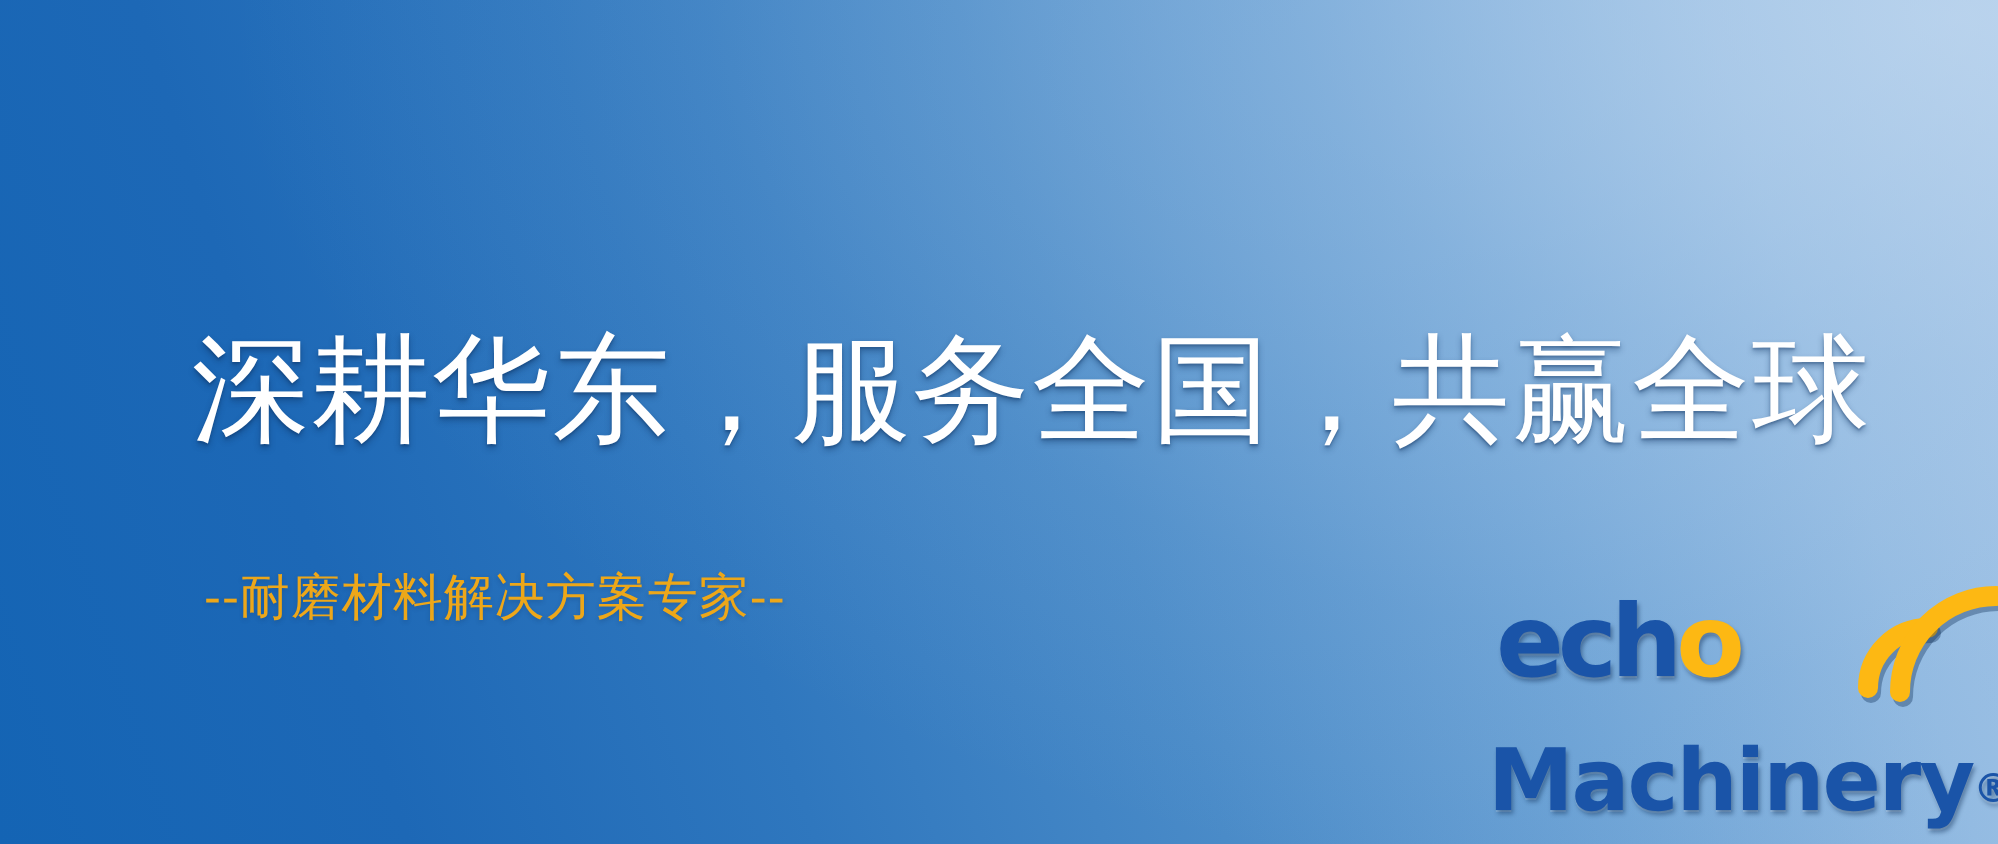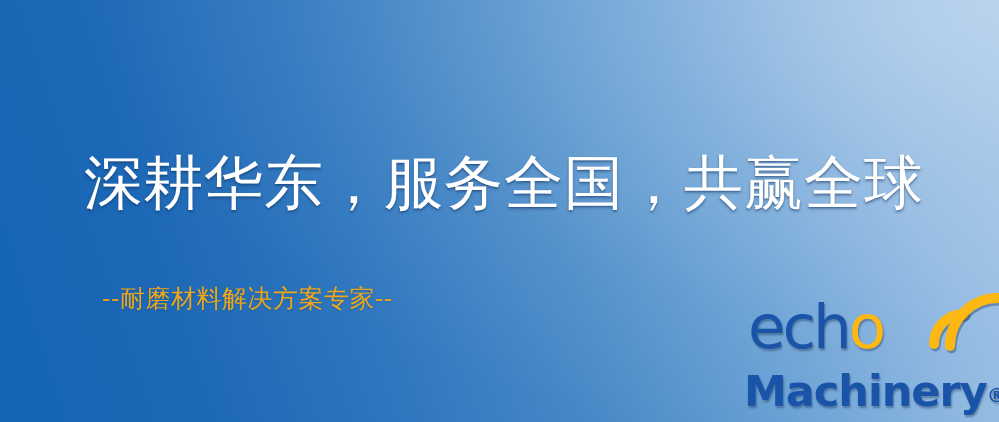--- a/index.html
+++ b/index.html
@@ -39,21 +39,21 @@
         rgba(176, 205, 234, 0.34) 28%,
         rgba(150, 188, 226, 0.12) 52%,
         rgba(0, 0, 0, 0) 72%);
   }
 
   
   .headline {
     position: absolute;
     left: 84px;
     top: 152px;
-    margin: 0;
+    margin: 12px;
     font-family: "DejaVu Serif", "Liberation Serif", serif;
     font-size: 59px;
     line-height: 1.06;
     font-weight: 400;
     letter-spacing: 1px;
     color: #ffffff;
     white-space: nowrap;
     text-shadow:
       0 2px 3px rgba(12, 48, 92, 0.42),
       0 1px 1px rgba(12, 48, 92, 0.30);
@@ -94,22 +94,22 @@
     width: 246px;
     height: 80px;
   }
 
   .logo-echo {
     position: absolute;
     left: 0;
     top: 2px;
     margin: 0;
     font-family: "DejaVu Sans", "Liberation Sans", sans-serif;
-    font-size: 61px;
-    font-weight: 400;
+    font-size: 50px;
+    font-weight: 700;
     line-height: 1;
     letter-spacing: -3px;
     color: #1a54a8;
     text-shadow:
       1px 2px 2px rgba(10, 40, 80, 0.45),
       0 1px 0 rgba(255, 255, 255, 0.22);
   }
 
   .logo-echo .letter-o {
     color: #fdb813;

